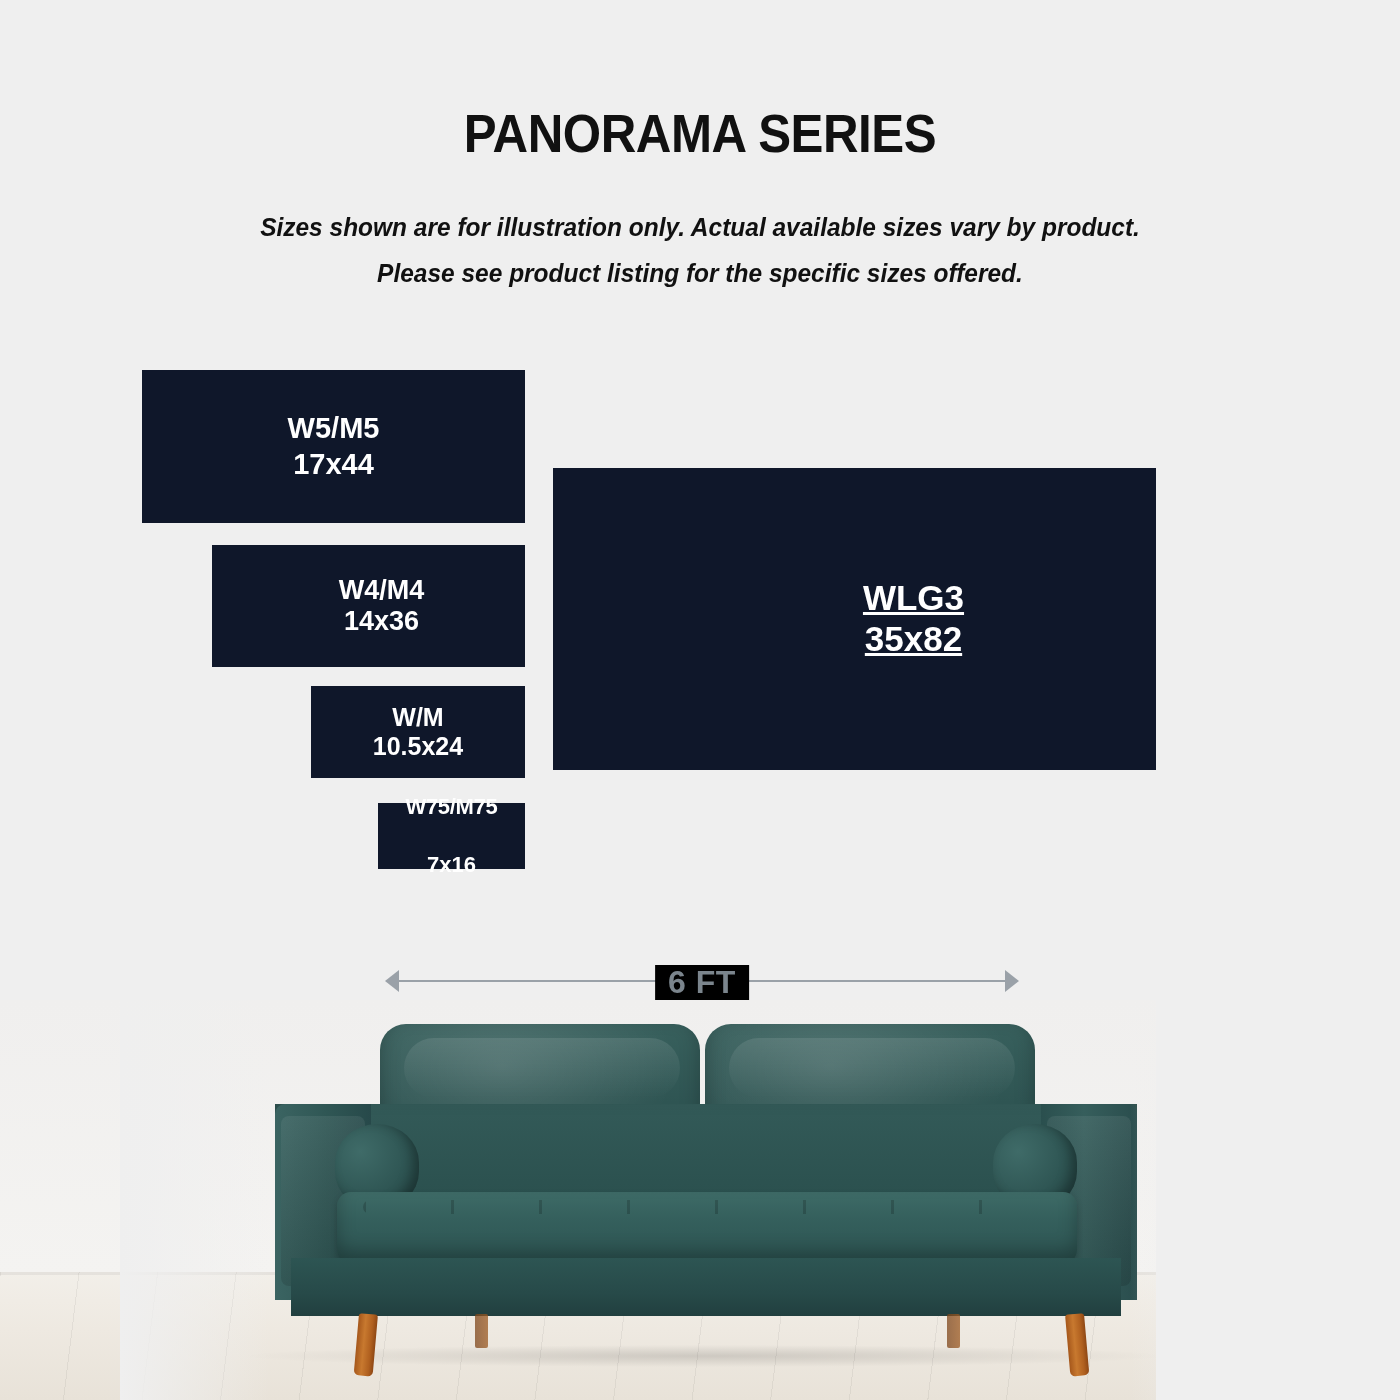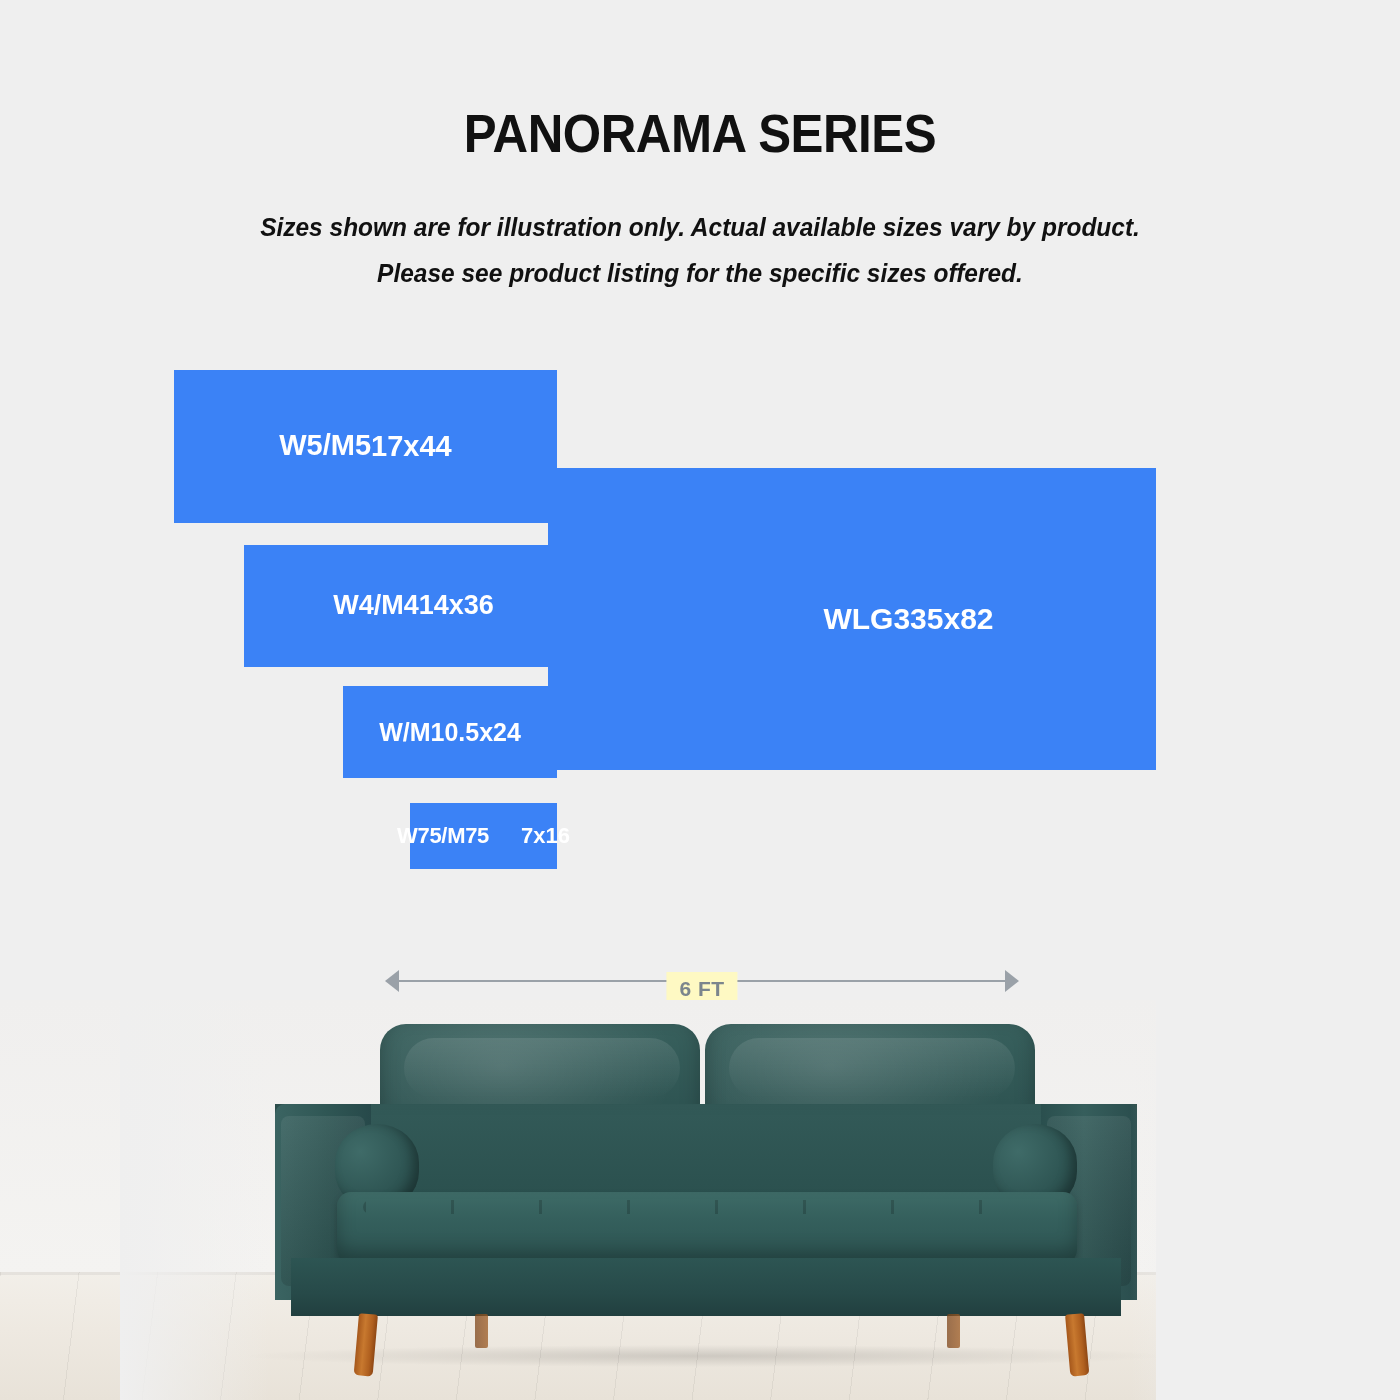--- a/index.html
+++ b/index.html
@@ -51,40 +51,39 @@
     line-height: 46px;
     color: #111111;
     font-family: "Liberation Sans", sans-serif;
     transform: scaleX(0.96);
   }
   .subtitle span { display: block; }
 
   
   .swatch {
     position: absolute;
-    background: #3b82f6;
+    background: #0f172a;
     color: #ffffff;
     display: flex;
-    flex-direction: row;
+    flex-direction: column;
     align-items: center;
     justify-content: center;
     text-align: center;
     font-weight: 800;
     line-height: 1.16;
     white-space: nowrap;
-    margin-left: 32px;
   }
   .swatch .code { display: block; }
   .swatch .dims { display: block; }
 
   #sw-w5   { left: 142px; top: 370px;  width: 383px; height: 153px; font-size: 29px; }
   #sw-w4   { left: 212px; top: 545px;  width: 313px; height: 122px; font-size: 27px; padding-left: 26px; }
   #sw-wm   { left: 311px; top: 686px;  width: 214px; height: 92px;  font-size: 25px; }
   #sw-w75  { left: 378px; top: 803px;  width: 147px; height: 66px;  font-size: 22px; gap: 32px; }
-  #sw-wlg3 { left: 516px; top: 468px;  width: 721px; height: 302px; font-size: 30px; }
+  #sw-wlg3 { left: 553px; top: 468px;  width: 721px; height: 302px; font-size: 35px; text-decoration: underline; }
 
   #sw-w5 .code  { margin-bottom: 2px; }
   #sw-w75 .code { position: relative; letter-spacing: -0.3px; }
 
   
   #measure {
     position: absolute;
     left: 385px;
     top: 963px;
     width: 634px;
@@ -104,25 +103,25 @@
     top: 7px;
     width: 0; height: 0;
     border-top: 11px solid transparent;
     border-bottom: 11px solid transparent;
   }
   #measure .arrow-l { left: 0;  border-right: 14px solid #9aa1a8; }
   #measure .arrow-r { right: 0; border-left: 14px solid #9aa1a8; }
   #measure .label {
     position: absolute;
     left: 50%;
-    top: 9px;
+    top: 2px;
     transform: translateX(-50%);
-    background: #fef9c3;
+    background: #000000;
     padding: 3px 13px 5px 13px;
-    font-size: 21px;
+    font-size: 32px;
     font-weight: 800;
     color: #7b858d;
     letter-spacing: 0.5px;
     line-height: 28px;
   }
 
   
   #scene {
     position: absolute;
     left: 0;

